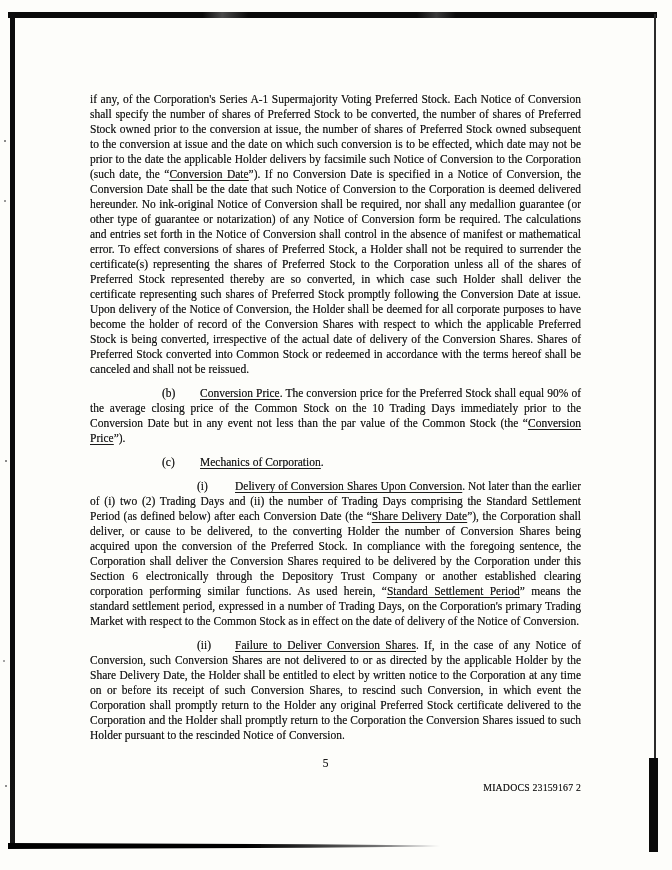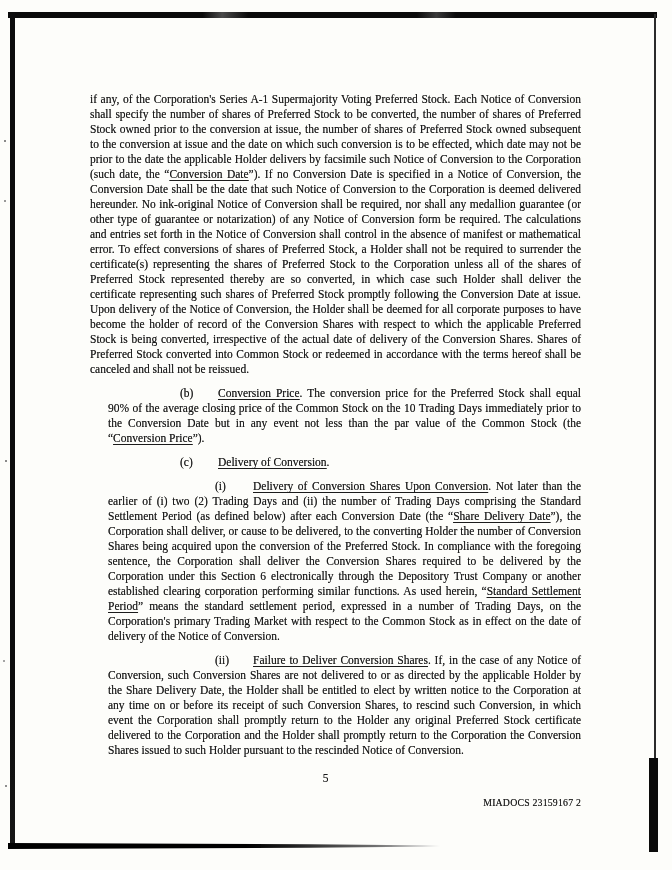--- a/index.html
+++ b/index.html
@@ -43,21 +43,21 @@
   }
   
   .text-col {
     position:absolute; left:90px; top:92px; width:491px;
     color:#1b1b1b;
     font-size:11.5px; line-height:15px;
     text-align:justify;
     text-shadow:0 0 0.4px rgba(25,25,25,0.65);
   }
   .para { margin:0; }
-  .para + .para { margin-top:9px;margin-left:18px; }
+  .para + .para { margin-top:9px; }
   .lbl { display:inline-block; box-sizing:border-box; }
   .l1 > .lbl { padding-left:72px; width:110px; }
   .l2 > .lbl { padding-left:107px; width:145px; }
   .u { text-decoration:underline; text-underline-offset:2px; }
   .pagenum {
     margin-top:13px; text-align:center; position:relative; left:-10px;
     font-size:11.5px;
   }
   .docid {
     margin-top:9px; font-size:9.8px; letter-spacing:0.2px; text-align:right;
@@ -72,21 +72,21 @@
   <div class="bar-left"></div>
   <div class="line-right"></div>
   <div class="bar-right-bottom"></div>
   <div class="bar-bottom"></div>
   <div class="speck"></div>
 
   <div class="text-col">
     <div>
         <p class="para body"><span class="">if any, of the Corporation's Series A-1 Supermajority Voting Preferred Stock.  Each Notice of Conversion shall specify the number of shares of Preferred Stock to be converted, the number of shares of Preferred Stock owned prior to the conversion at issue, the number of shares of Preferred Stock owned subsequent to the conversion at issue and the date on which such conversion is to be effected, which date may not be prior to the date the applicable Holder delivers by facsimile such Notice of Conversion to the Corporation (such date, the “</span><span class="u">Conversion Date</span><span class="">”). If no Conversion Date is specified in a Notice of Conversion, the Conversion Date shall be the date that such Notice of Conversion to the Corporation is deemed delivered hereunder. No ink-original Notice of Conversion shall be required, nor shall any medallion guarantee (or other type of guarantee or notarization) of any Notice of Conversion form be required. The calculations and entries set forth in the Notice of Conversion shall control in the absence of manifest or mathematical error. To effect conversions of shares of Preferred Stock, a Holder shall not be required to surrender the certificate(s) representing the shares of Preferred Stock to the Corporation unless all of the shares of Preferred Stock represented thereby are so converted, in which case such Holder shall deliver the certificate representing such shares of Preferred Stock promptly following the Conversion Date at issue. Upon delivery of the Notice of Conversion, the Holder shall be deemed for all corporate purposes to have become the holder of record of the Conversion Shares with respect to which the applicable Preferred Stock is being converted, irrespective of the actual date of delivery of the Conversion Shares. Shares of Preferred Stock converted into Common Stock or redeemed in accordance with the terms hereof shall be canceled and shall not be reissued.</span></p>
         <p class="para l1"><span class="lbl">(b)</span><span class="u">Conversion Price</span><span class="">. The conversion price for the Preferred Stock shall equal 90% of the average closing price of the Common Stock on the 10 Trading Days immediately prior to the Conversion Date but in any event not less than the par value of the Common Stock (the “</span><span class="u">Conversion Price</span><span class="">”).</span></p>
-        <p class="para l1"><span class="lbl">(c)</span><span class="u">Delivery of Conversion</span><span class="">.</span></p>
+        <p class="para l1"><span class="lbl">(c)</span><span class="u">Mechanics of Corporation</span><span class="">.</span></p>
         <p class="para l2"><span class="lbl">(i)</span><span class="u">Delivery of Conversion Shares Upon Conversion</span><span class="">. Not later than the earlier of (i) two (2) Trading Days and (ii) the number of Trading Days comprising the Standard Settlement Period (as defined below) after each Conversion Date (the “</span><span class="u">Share Delivery Date</span><span class="">”), the Corporation shall deliver, or cause to be delivered, to the converting Holder the number of Conversion Shares being acquired upon the conversion of the Preferred Stock. In compliance with the foregoing sentence, the Corporation shall deliver the Conversion Shares required to be delivered by the Corporation under this Section 6 electronically through the Depository Trust Company or another established clearing corporation performing similar functions. As used herein, “</span><span class="u">Standard Settlement Period</span><span class="">” means the standard settlement period, expressed in a number of Trading Days, on the Corporation's primary Trading Market with respect to the Common Stock as in effect on the date of delivery of the Notice of Conversion.</span></p>
         <p class="para l2"><span class="lbl">(ii)</span><span class="u">Failure to Deliver Conversion Shares</span><span class="">. If, in the case of any Notice of Conversion, such Conversion Shares are not delivered to or as directed by the applicable Holder by the Share Delivery Date, the Holder shall be entitled to elect by written notice to the Corporation at any time on or before its receipt of such Conversion Shares, to rescind such Conversion, in which event the Corporation shall promptly return to the Holder any original Preferred Stock certificate delivered to the Corporation and the Holder shall promptly return to the Corporation the Conversion Shares issued to such Holder pursuant to the rescinded Notice of Conversion.</span></p>
       </div>
     <div class="pagenum">5</div>
     <div class="docid">MIADOCS 23159167 2</div>
   </div>
 
 </div>
 
 </body></html>

